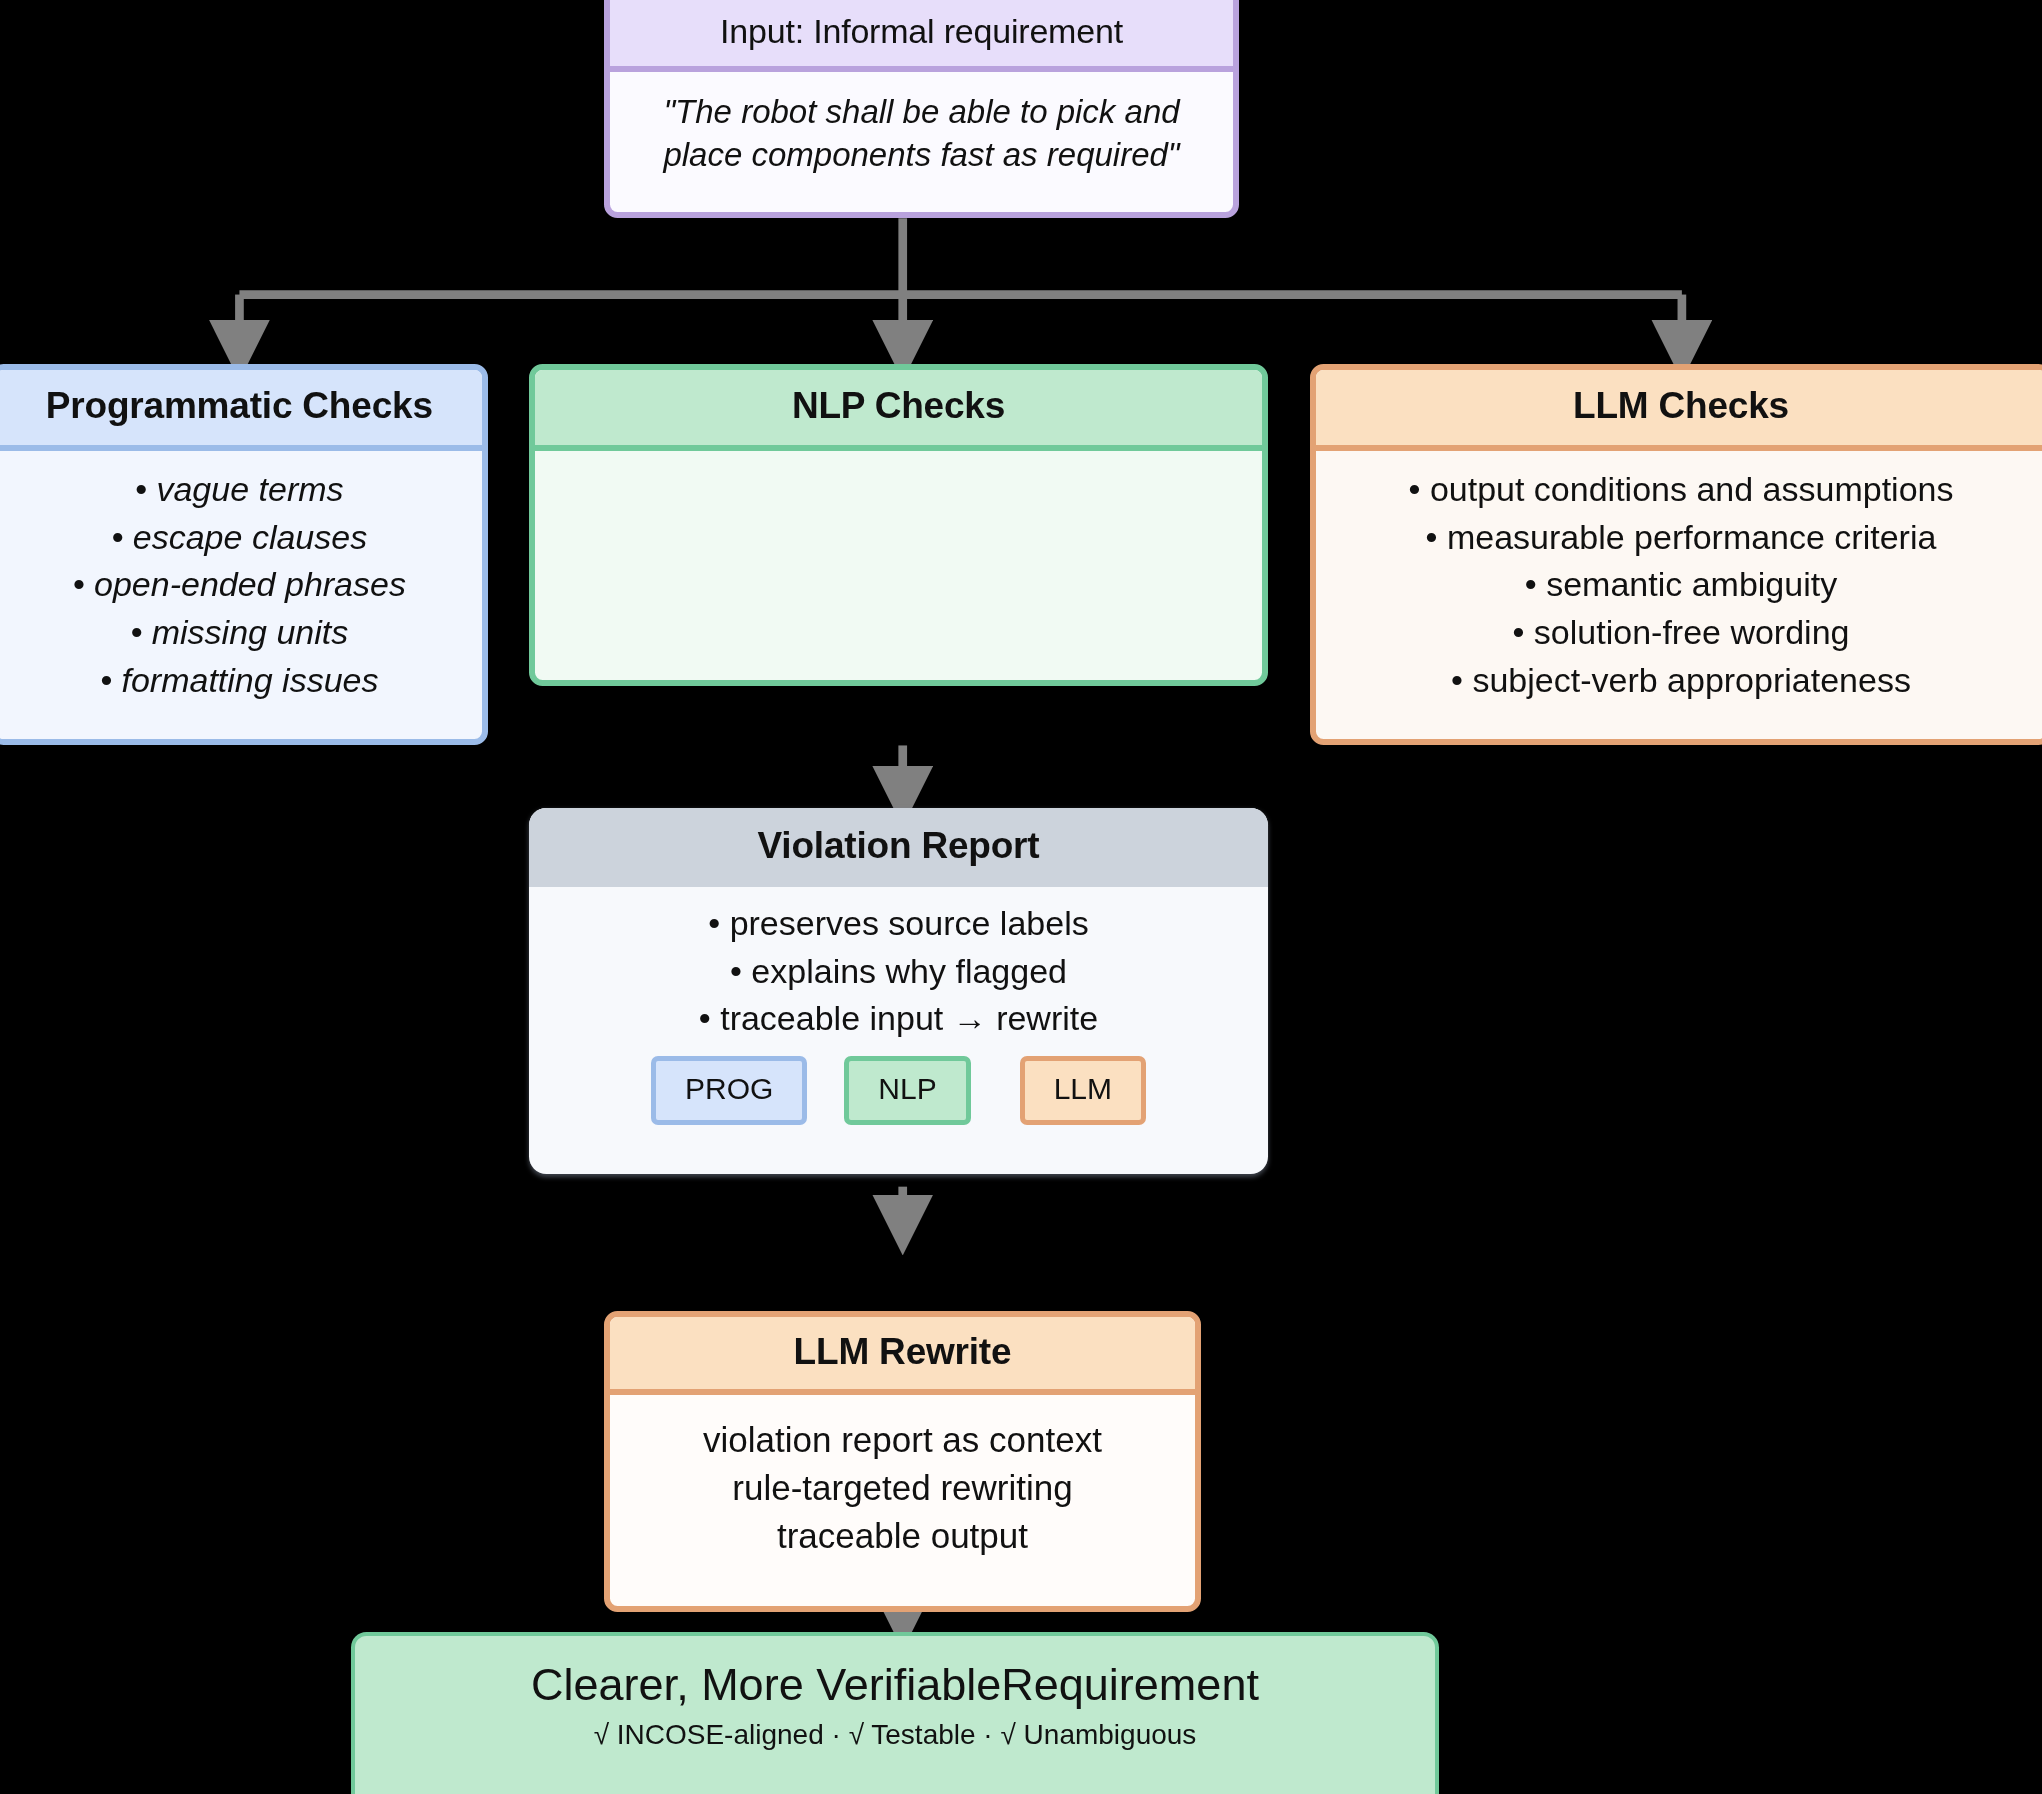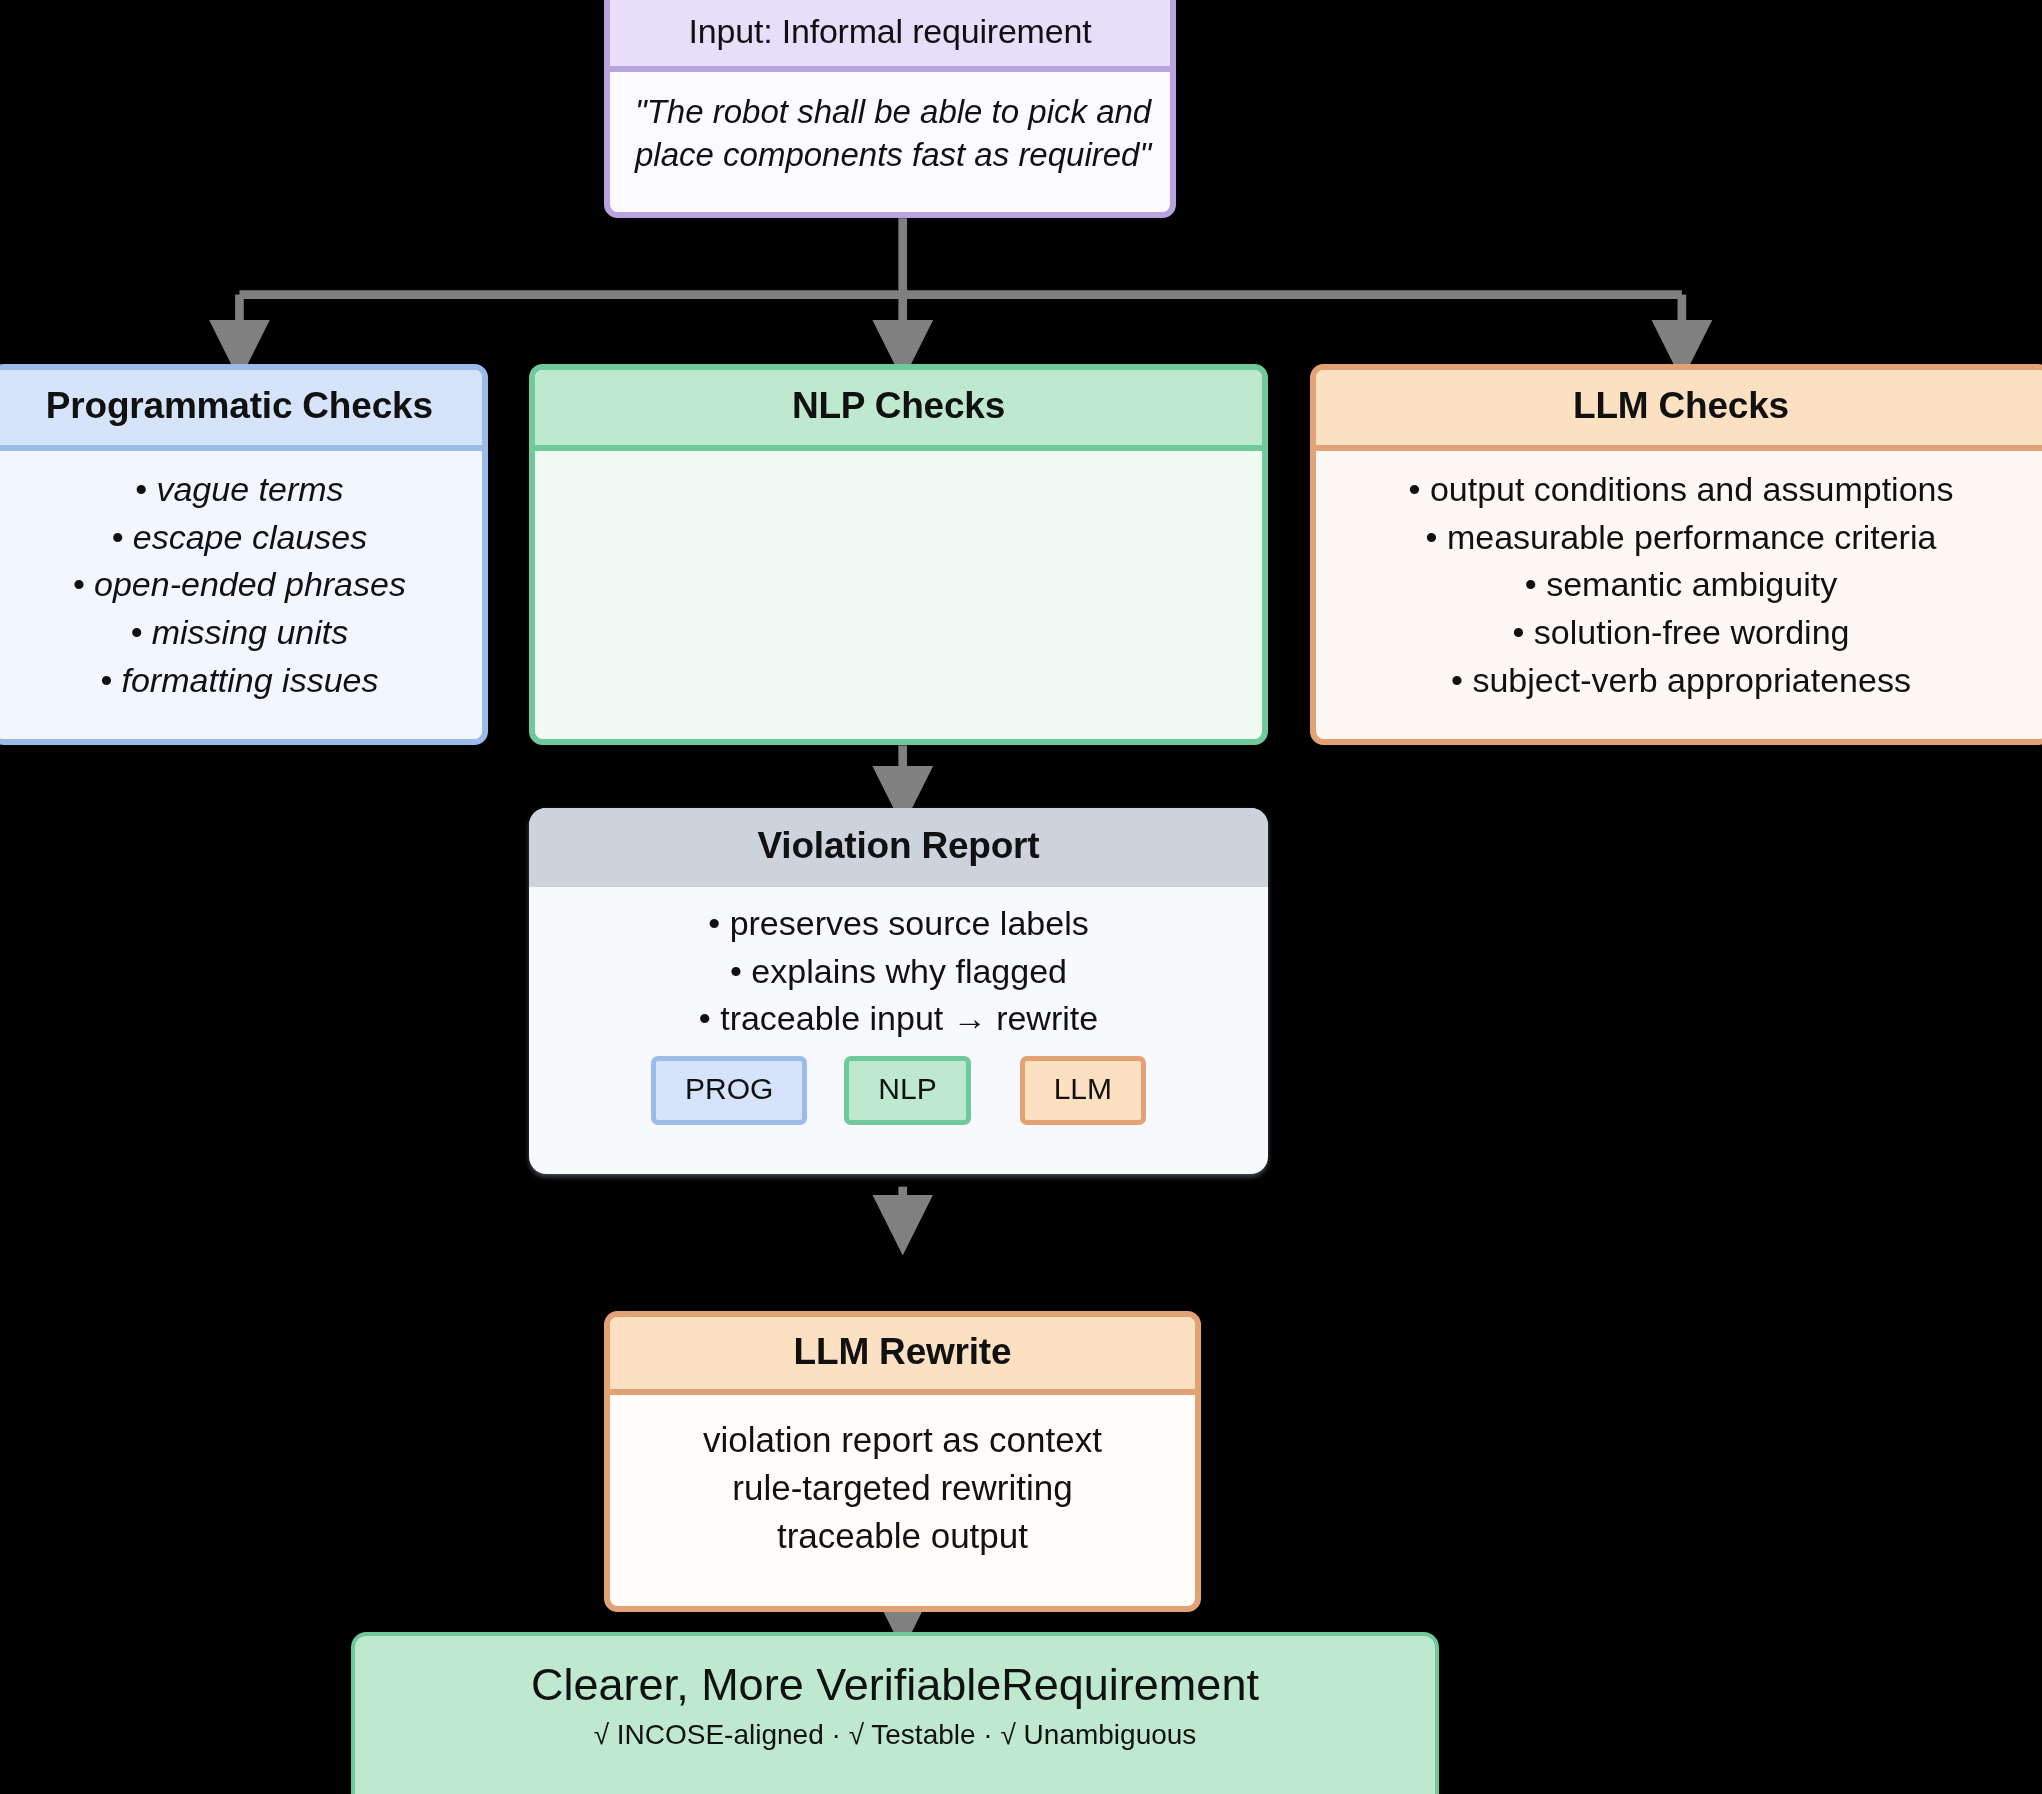--- a/index.html
+++ b/index.html
@@ -31,21 +31,21 @@
   }
   .node .body {
     box-sizing: border-box;
     width: 100%;
     text-align: center;
   }
   .body .line { white-space: nowrap; }
 
   
   #input-node {
-    left: 604px; top: 0px; width: 572px; height: 218px;
+    left: 604px; top: 0px; width: 635px; height: 218px;
     border: 6.8px solid #b9a2dd;
     border-top: none;
     background: #fbfaff;
     border-radius: 0 0 13.5px 13.5px;
   }
   #input-node .hdr {
     background: #e7defa;
     font-size: 34px;
     font-weight: normal;
     padding: 11.6px 0 15.4px 0;
@@ -66,21 +66,21 @@
 
   #prog-node {
     left: -9.7px; width: 498px; height: 381px;
     border: 6.8px solid #9bbbe8;
     background: #f2f6fe;
   }
   #prog-node .hdr { background: #d6e4fb; border-bottom: 6.8px solid #9bbbe8; }
   #prog-node .body { font-style: italic; }
 
   #nlp-node {
-    left: 529px; width: 739px; height: 381px;
+    left: 529px; width: 739px; height: 322px;
     border: 6.8px solid #70c99a;
     background: #f1faf3;
   }
   #nlp-node .hdr { background: #bfe9ce; border-bottom: 6.8px solid #70c99a; }
 
   #llm-node {
     left: 1310px; width: 742px; height: 381px;
     border: 6.8px solid #e3a274;
     background: #fdf8f3;
   }

